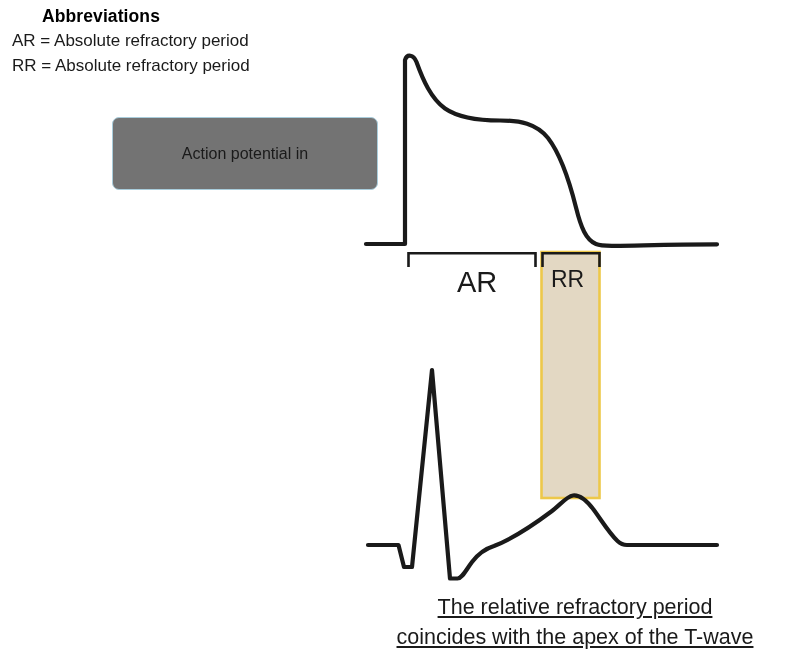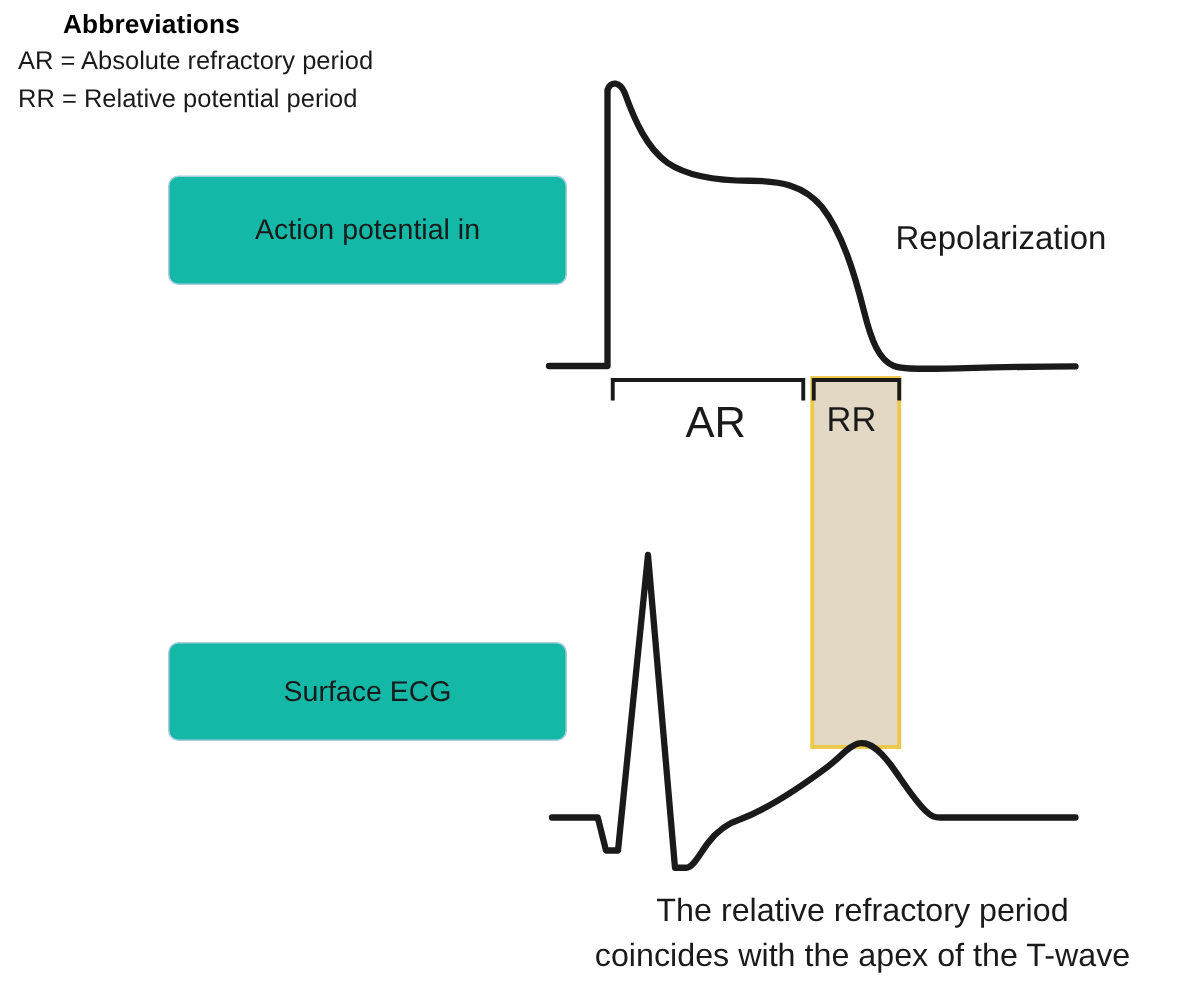--- a/index.html
+++ b/index.html
@@ -35,28 +35,28 @@
   }
   .abbrev-line {
     font-size: 17px;
     line-height: 25px;
     color: #1a1a1a;
     white-space: nowrap;
   }
   .callout-box {
     position: absolute;
     box-sizing: border-box;
-    background: #14b8a6;
+    background: #737373;
     border: 1.4px solid #a9cddc;
     border-radius: 7px;
     display: flex;
     align-items: center;
     justify-content: center;
     text-align: center;
-    font-size: 19px;
+    font-size: 16px;
     line-height: 27px;
     color: #1a1a1a;
   }
   #box-action-potential {
     left: 112px;
     top: 117px;
     width: 266px;
     height: 73px;
   }
   #box-surface-ecg {
@@ -87,20 +87,21 @@
   }
   #caption {
     position: absolute;
     left: 350px;
     top: 592px;
     width: 450px;
     text-align: center;
     font-size: 21.5px;
     line-height: 30px;
     color: #1a1a1a;
+    text-decoration: underline;
   }
   svg#traces {
     position: absolute;
     left: 0;
     top: 0;
     width: 800px;
     height: 672px;
   }
   .trace {
     fill: none;
@@ -118,21 +119,21 @@
   }
 </style>
 </head>
 <body>
 
 <div id="figure">
 
   <div class="abbrev-block">
     <div class="abbrev-title">Abbreviations</div>
     <div class="abbrev-line">AR = Absolute refractory period</div>
-    <div class="abbrev-line">RR = Relative potential period</div>
+    <div class="abbrev-line">RR = Absolute refractory period</div>
   </div>
 
   <svg id="traces" viewBox="0 0 800 672">
 
     <rect id="rr-band" x="541.5" y="252" width="58" height="246" fill="#e3d8c3" stroke="#edc84a" stroke-width="2.6"></rect>
 
     <path class="trace" d="M 366 244 L 405 244 L 405 60
              C 407 53.5 413.5 54.5 416.5 62
              C 423 80 431 98.5 445 108.5
              C 459.5 118.5 480 120.5 500 120.5
@@ -155,25 +156,21 @@
              C 621 544.3 623 545 627 545
              L 717 545"></path>
   </svg>
 
   <div class="callout-box" id="box-action-potential">
     <span>
       <span>Action potential in</span><br>
     </span>
   </div>
 
-  <div class="callout-box" id="box-surface-ecg">
-    <span>Surface ECG</span>
-  </div>
 
-  <div class="plain-label" id="label-repolarization">Repolarization</div>
   <div class="plain-label" id="label-ar">AR</div>
   <div class="plain-label" id="label-rr">RR</div>
 
   <div id="caption">
     <span>The relative refractory period</span><br>
     <span>coincides with the apex of the T-wave</span>
   </div>
 
 </div>
 

